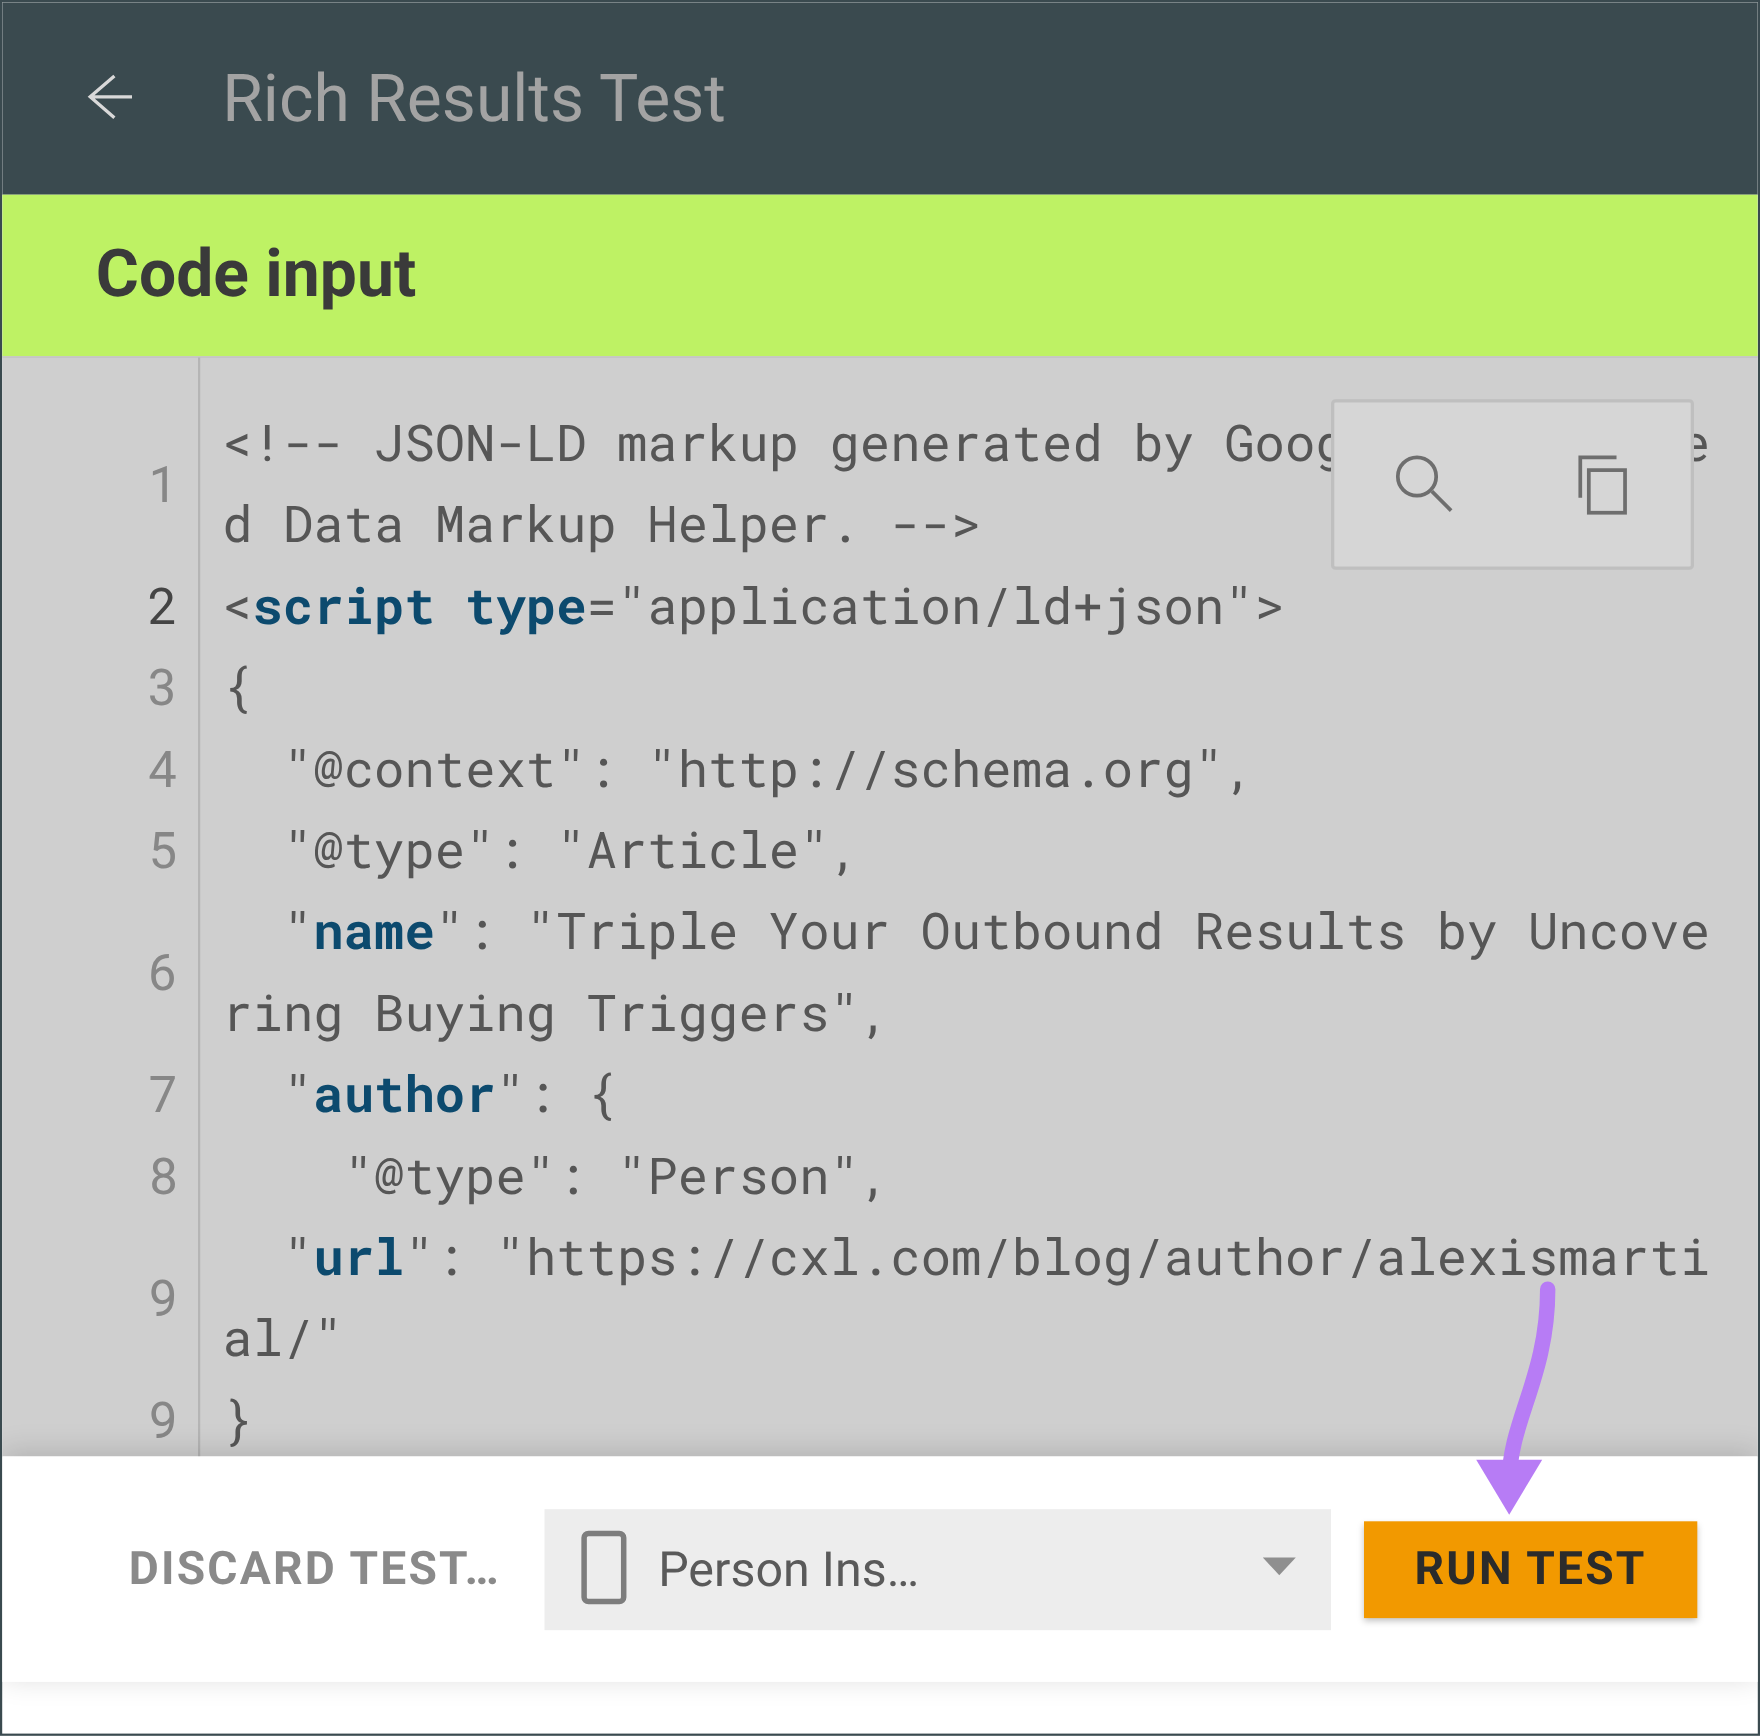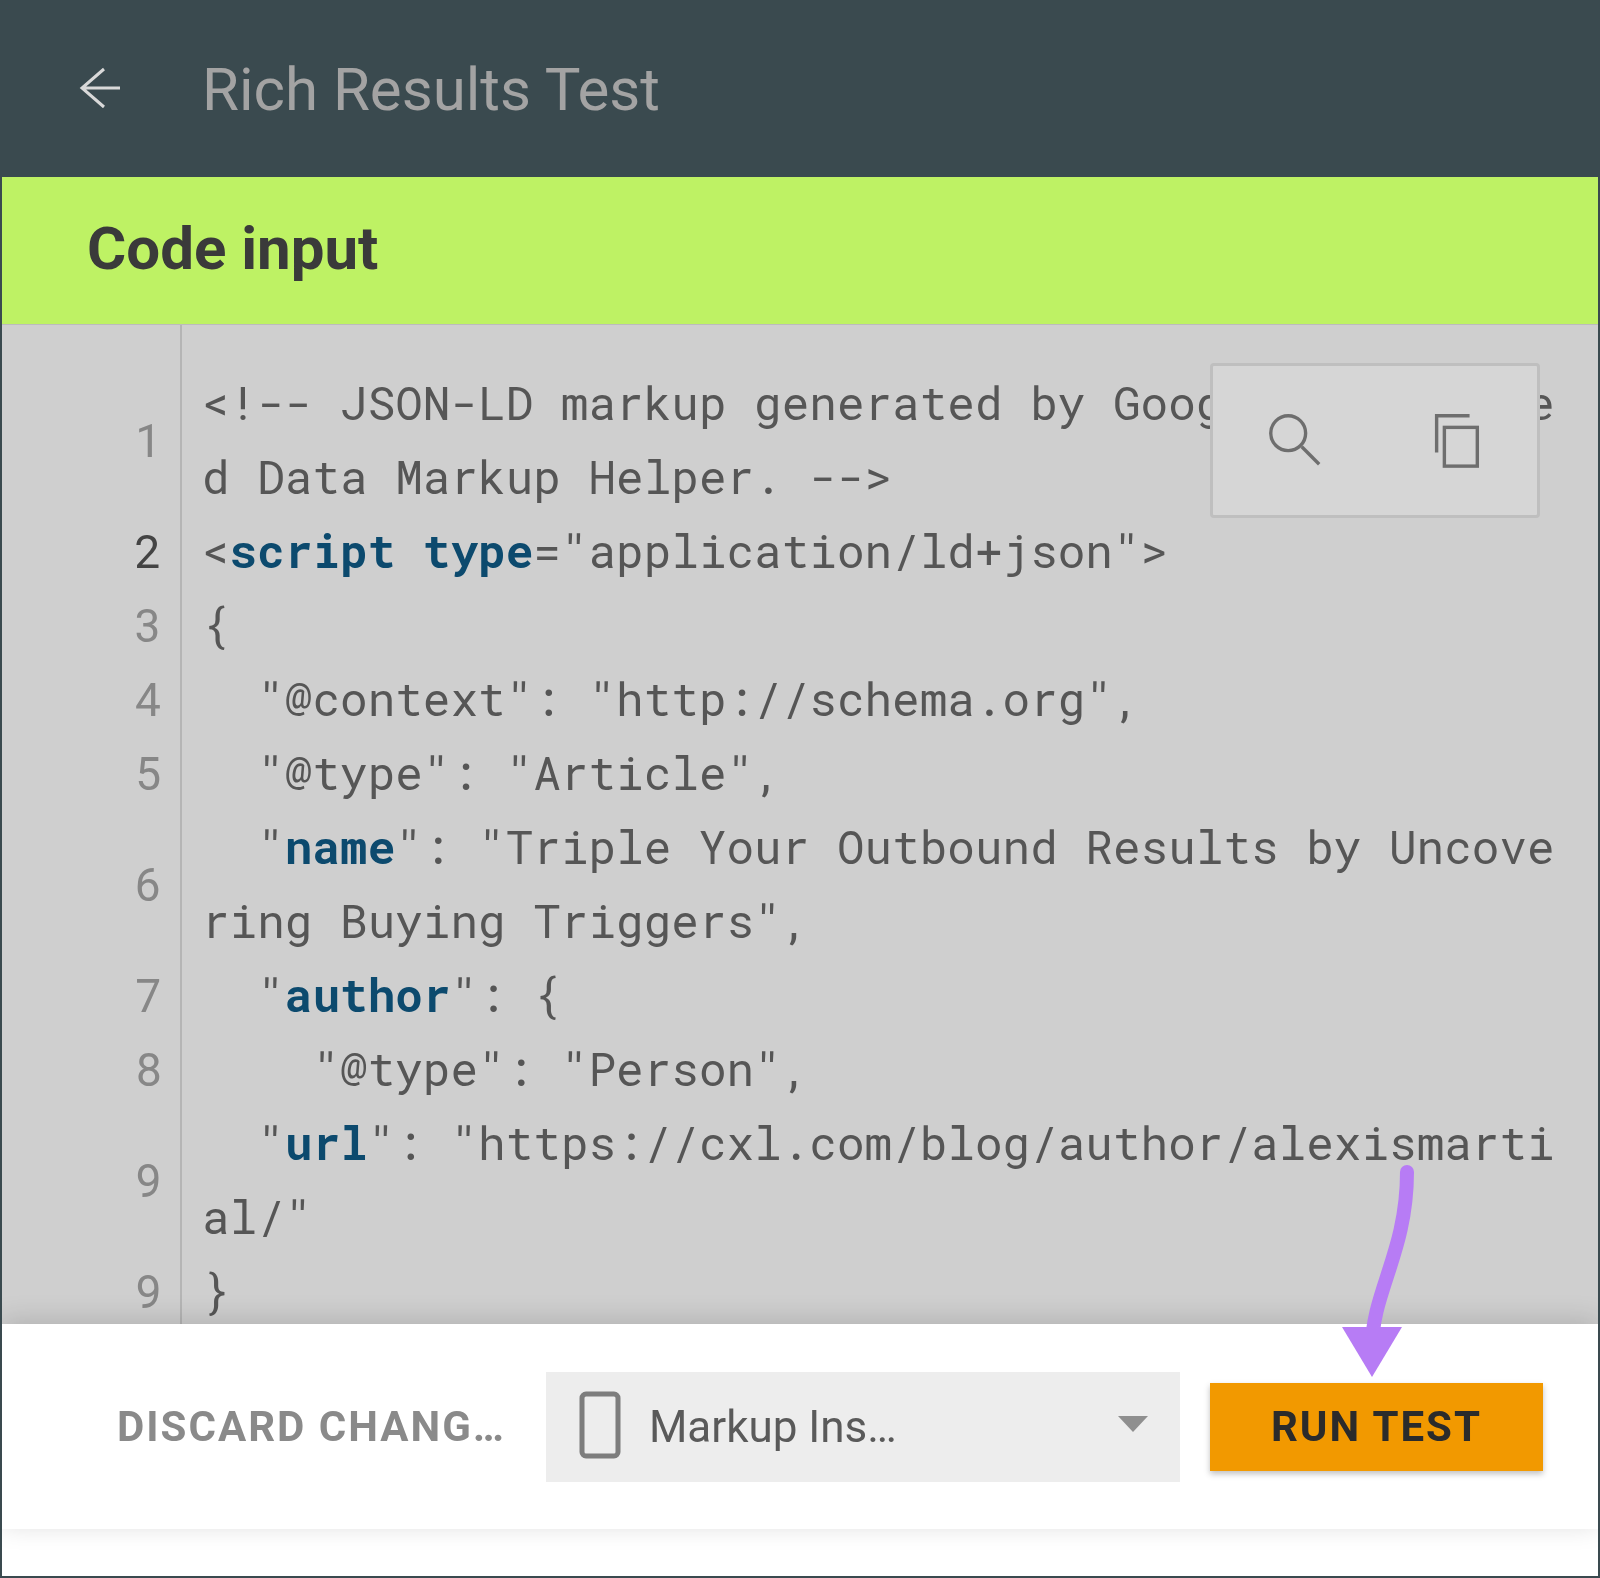--- a/index.html
+++ b/index.html
@@ -126,21 +126,21 @@
     color: #5a5a5a;
     flex: 1;
     white-space: nowrap;
     overflow: hidden;
     text-overflow: ellipsis;
   }
   .dropdown-caret svg { width: 34px; height: 22px; fill: #8f8f8f; }
   .run-btn {
     background: #f29900;
     height: 88px;
-    padding: 0 61px;
+    padding: 0 46px;
     display: flex;
     align-items: center;
     justify-content: center;
     font-size: 42px;
     font-weight: 700;
     letter-spacing: 2px;
     color: #2b2b2b;
     box-shadow: 0 3px 6px rgba(0,0,0,0.25);
     white-space: nowrap;
   }
@@ -195,28 +195,28 @@
     <span>
       <svg viewBox="0 0 64 64">
           <rect x="20" y="20" width="34" height="40"></rect>
           <path d="M12 46 L12 8 L46 8"></path>
         </svg>
     </span>
   </div>
 </div>
 
 <div class="footer">
-  <div class="discard">DISCARD CHANG…</div>
+  <div class="discard">DISCARD TEST…</div>
   <div class="device-select">
     <span class="dev-icon">
       <svg viewBox="0 0 48 70">
           <rect x="6" y="4" width="36" height="62" rx="4"></rect>
         </svg>
     </span>
-    <div class="device-label">Markup Ins…</div>
+    <div class="device-label">Person Ins…</div>
     <span class="dropdown-caret">
       <svg viewBox="0 0 34 22">
           <path d="M2 2 L17 18 L32 2 Z"></path>
         </svg>
     </span>
   </div>
   <div class="run-btn">RUN TEST</div>
 </div>
 
 <div class="annotation-arrow">

